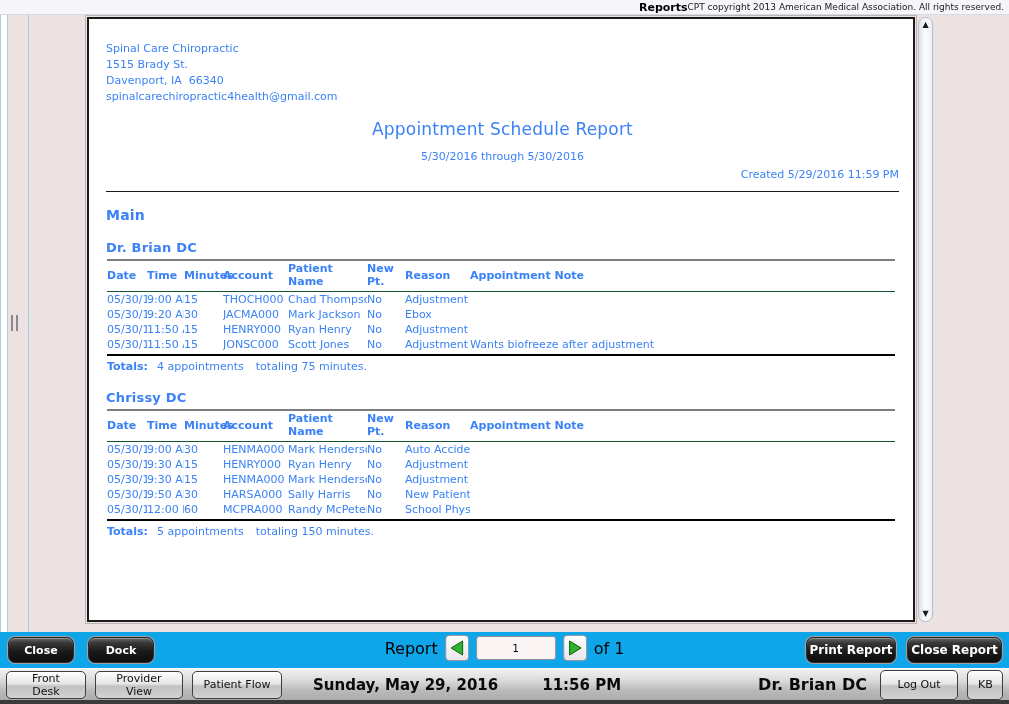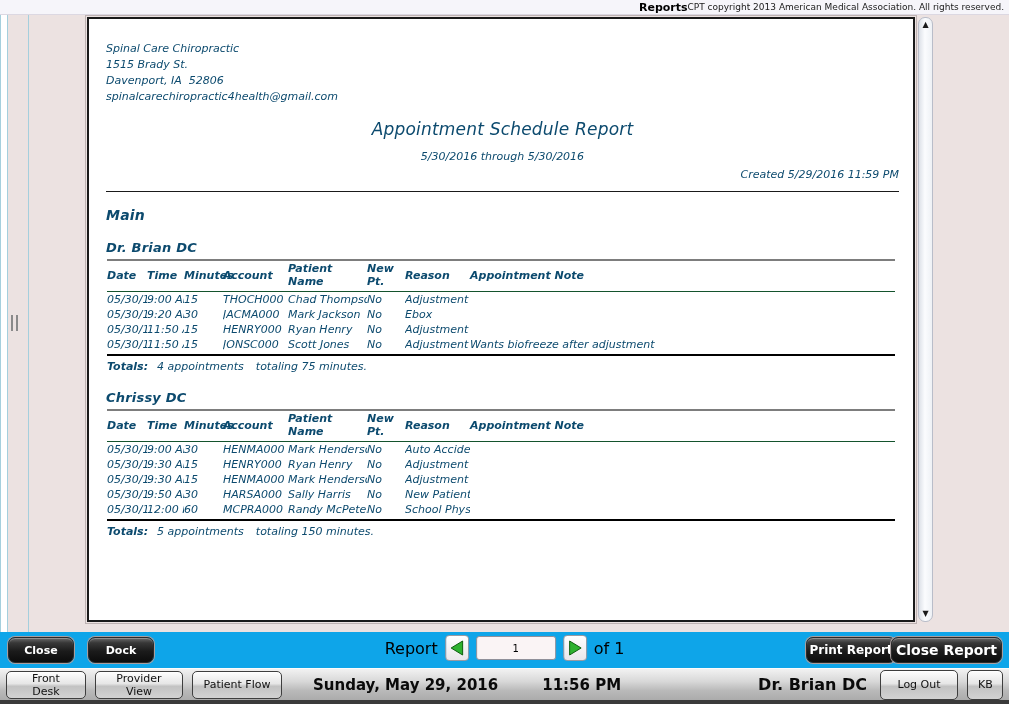--- a/index.html
+++ b/index.html
@@ -25,21 +25,21 @@
   .left-strip { position:absolute; left:0; top:0; width:8px; height:100%; background:#ffffff; border-left:1px solid #a5cfdd; border-right:1px solid #a5cfdd; }
   .splitter-grip { position:absolute; left:11px; top:300px; width:10px; height:16px; display:flex; gap:3px; cursor:col-resize; }
   .splitter-grip i { display:block; width:2px; height:16px; background:#8a8a8a; }
 
   .report-frame {
     position:absolute; left:87px; top:2px; width:828px; height:605px;
     background:#ffffff; border:2px solid #1a1a1a;
     outline:1px solid #bdb2b2; outline-offset:1px;
     overflow:hidden;
   }
-  .doc { padding:22px 14px 0 17px; color:#0c4a6e;font-style:italic; }
+  .doc { padding:22px 14px 0 17px; color:#3b82f6; }
   .clinic-line { font-size:11px; line-height:16px; white-space:pre; }
   .doc-title { text-align:center; font-size:17px; margin-top:14px; letter-spacing:.2px; }
   .doc-range { text-align:center; font-size:11px; margin-top:11px; }
   .doc-created { text-align:right; font-size:11px; margin-top:5px; }
   .doc-rule { border:none; border-top:1px solid #1a1a1a; margin-top:10px; }
   .doc-section-title { font-size:14px; font-weight:bold; margin-top:15px; letter-spacing:.2px; }
 
   .provider { margin-top:17px; }
   .provider-name { font-size:13px; font-weight:bold; letter-spacing:.2px; }
   .appt-table { width:788px; margin-left:1px; margin-top:4px; border-collapse:collapse; table-layout:fixed; font-size:11px; }
@@ -69,21 +69,21 @@
     position:absolute; top:5px; height:26px; border:1px solid #2a2a2a; border-radius:7px;
     background:linear-gradient(180deg,#6b6b6b 0%,#383838 20%,#1b1b1b 55%,#0c0c0c 100%);
     color:#fff; font-weight:bold; font-size:11px;
     font-family:"DejaVu Sans","Liberation Sans",sans-serif;
     box-shadow:0 0 0 1px #a89e9e, inset 0 1px 0 rgba(255,255,255,.28);
     cursor:pointer; text-align:center;
   }
   .btn-close { left:8px; width:66px; }
   .btn-dock { left:88px; width:66px; }
   .btn-print { right:113px; width:90px; font-size:12px; }
-  .btn-close-report { right:7px; width:111px; font-size:14px; }
+  .btn-close-report { right:7px; width:95px; font-size:12px; }
 
   .report-nav {
     position:absolute; top:3px; left:50%; transform:translateX(-50%);
     display:flex; align-items:center; gap:7px;
   }
   .report-nav .nav-label, .report-nav .nav-of { font-size:16px; color:#000; }
   .nav-arrow-btn {
     width:24px; height:26px; border:1px solid #9a9aa2; border-radius:4px;
     background:linear-gradient(180deg,#ffffff,#e9e6ea);
     display:flex; align-items:center; justify-content:center; cursor:pointer; padding:0;
@@ -132,21 +132,21 @@
     <div class="splitter-grip">
         <i></i>
         <i></i>
       </div>
   </div>
 
   <div class="report-frame">
     <div class="doc">
       <div class="clinic-line">Spinal Care Chiropractic</div>
       <div class="clinic-line">1515 Brady St.</div>
-      <div class="clinic-line">Davenport, IA  52806</div>
+      <div class="clinic-line">Davenport, IA  66340</div>
       <div class="clinic-line">spinalcarechiropractic4health@gmail.com</div>
 
       <div class="doc-title">Appointment Schedule Report</div>
       <div class="doc-range">5/30/2016 through 5/30/2016</div>
       <div class="doc-created">Created 5/29/2016 11:59 PM</div>
       <hr class="doc-rule">
       <div class="doc-section-title">Main</div>
 
       <div id="providers-container">
   <section class="provider">

